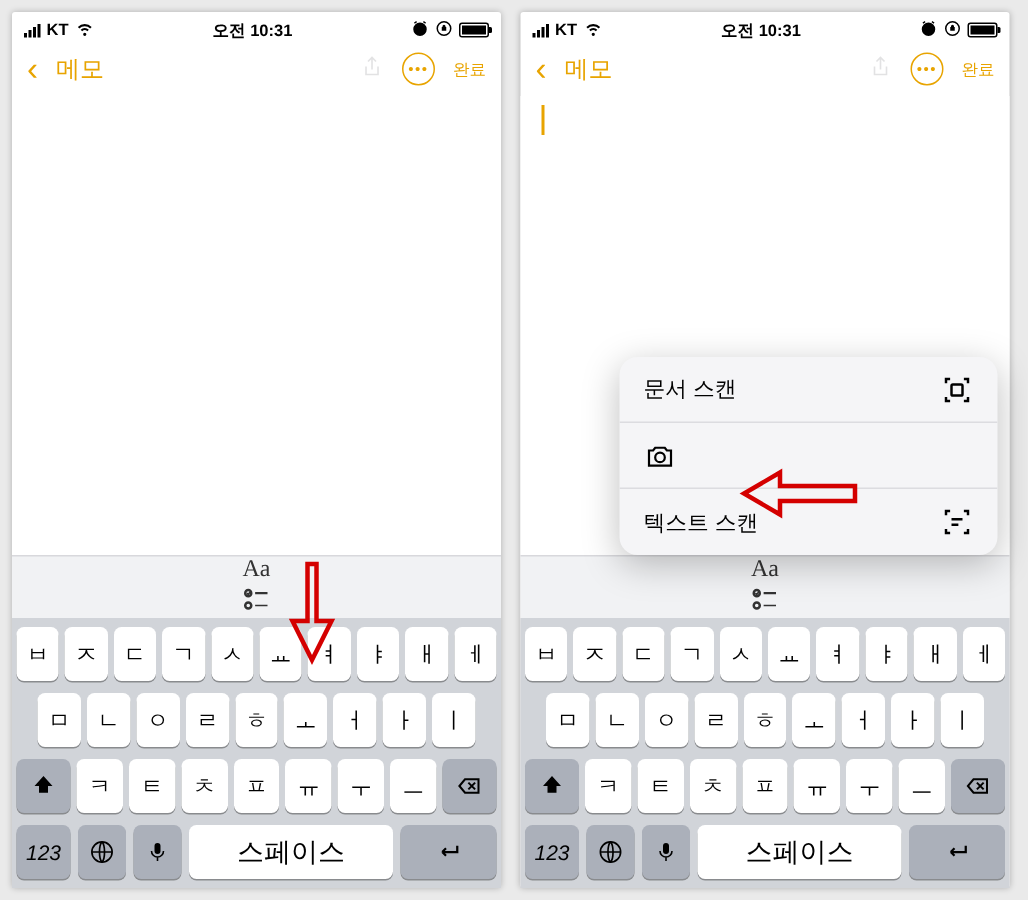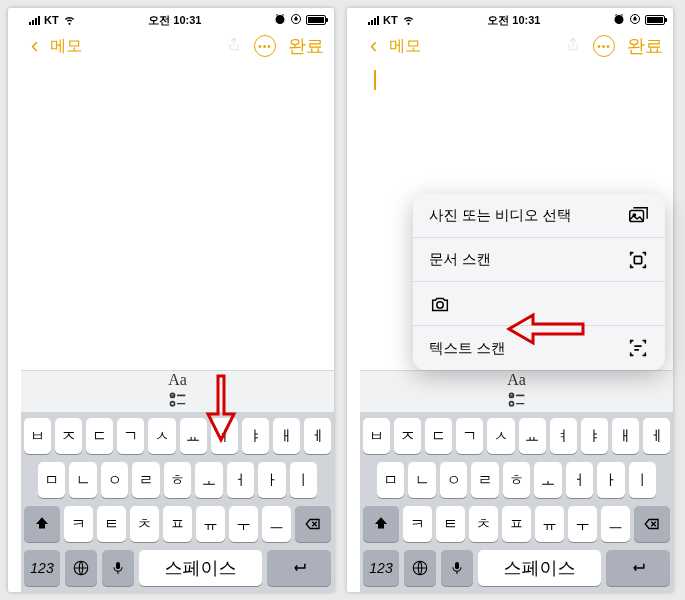--- a/index.html
+++ b/index.html
@@ -10,21 +10,20 @@
     display: flex; gap: 13px; padding: 8px;
   }
   .phone {
     width: 326px; height: 584px;
     background: #fff;
     border-radius: 2px;
     box-shadow: 0 0 4px rgba(0,0,0,0.25);
     display: flex; flex-direction: column;
     position: relative;
     font-size: 13px;
-    padding-left: 13px;
   }
   .status-bar {
     height: 20px; display: flex; align-items: center; justify-content: space-between;
     padding: 4px 8px 0 8px; font-size: 11px; font-weight: 600; color: #000;
   }
   .status-left, .status-right { display: flex; align-items: center; gap: 4px; }
   .signal { display: inline-flex; gap: 1px; align-items: flex-end; }
   .signal i { width: 2px; background: #000; display: inline-block; }
   .signal i:nth-child(1){height:3px}.signal i:nth-child(2){height:5px}.signal i:nth-child(3){height:7px}.signal i:nth-child(4){height:9px}
   .wifi { font-size: 11px; }
@@ -34,21 +33,21 @@
 
   .nav {
     height: 36px; display: flex; align-items: center; justify-content: space-between;
     padding: 0 10px; color: #e8a400;
   }
   .nav-left, .nav-right { display: flex; align-items: center; gap: 12px; }
   .chev-left { font-size: 22px; line-height: 1; color: #e8a400; font-weight: 300; }
   .nav-title { font-size: 16px; color: #e8a400; }
   .share-icon { width: 16px; height: 20px; opacity: 0.25; }
   .more-icon { width: 22px; height: 22px; border: 1.5px solid #e8a400; border-radius: 50%; display: flex; align-items: center; justify-content: center; font-size: 10px; color: #e8a400; letter-spacing: 1px; }
-  .done { font-size: 18px; color: #e8a400; }
+  .done { font-size: 11px; color: #e8a400; }
 
   .content { flex: 1; position: relative; background: #fff; }
   .cursor { position: absolute; left: 14px; top: 6px; width: 2px; height: 20px; background: #e8a400; }
 
   .arrow-down {
     position: absolute; left: 180px; top: 310px; width: 40px; height: 70px; pointer-events: none;
   }
 
   .toolbar {
     height: 42px; background: #f1f2f4; border-top: 1px solid #d8d8dc;
@@ -302,29 +301,20 @@
       <span class="more-icon">•••</span>
       <span class="done">완료</span>
     </div>
   </div>
 
   <div class="content">
     <div class="cursor"></div>
 
     <div class="popup">
       <div class="popup-item">
-        <span>사진 또는 비디오 선택</span>
-        <svg viewBox="0 0 24 24" fill="none" stroke="#000" stroke-width="1.6">
-            <rect x="3" y="6" width="15" height="12" rx="2"></rect>
-            <path d="M7 3h15v12"></path>
-            <circle cx="8" cy="11" r="1.3" fill="#000"></circle>
-            <path d="M3 16l4-4 4 3 3-2 4 5"></path>
-          </svg>
-      </div>
-      <div class="popup-item">
         <span>문서 스캔</span>
         <svg viewBox="0 0 24 24" fill="none" stroke="#000" stroke-width="1.8">
             <path d="M4 7V4h3M20 7V4h-3M4 17v3h3M20 17v3h-3"></path>
             <rect x="8" y="8" width="8" height="8" rx="1"></rect>
           </svg>
       </div>
       <div class="popup-item">
         <svg viewBox="0 0 24 24" fill="none" stroke="#000" stroke-width="1.6">
             <path d="M4 8h3l1.5-2h7L17 8h3v11H4z"></path>
             <circle cx="12" cy="13" r="3.5"></circle>

